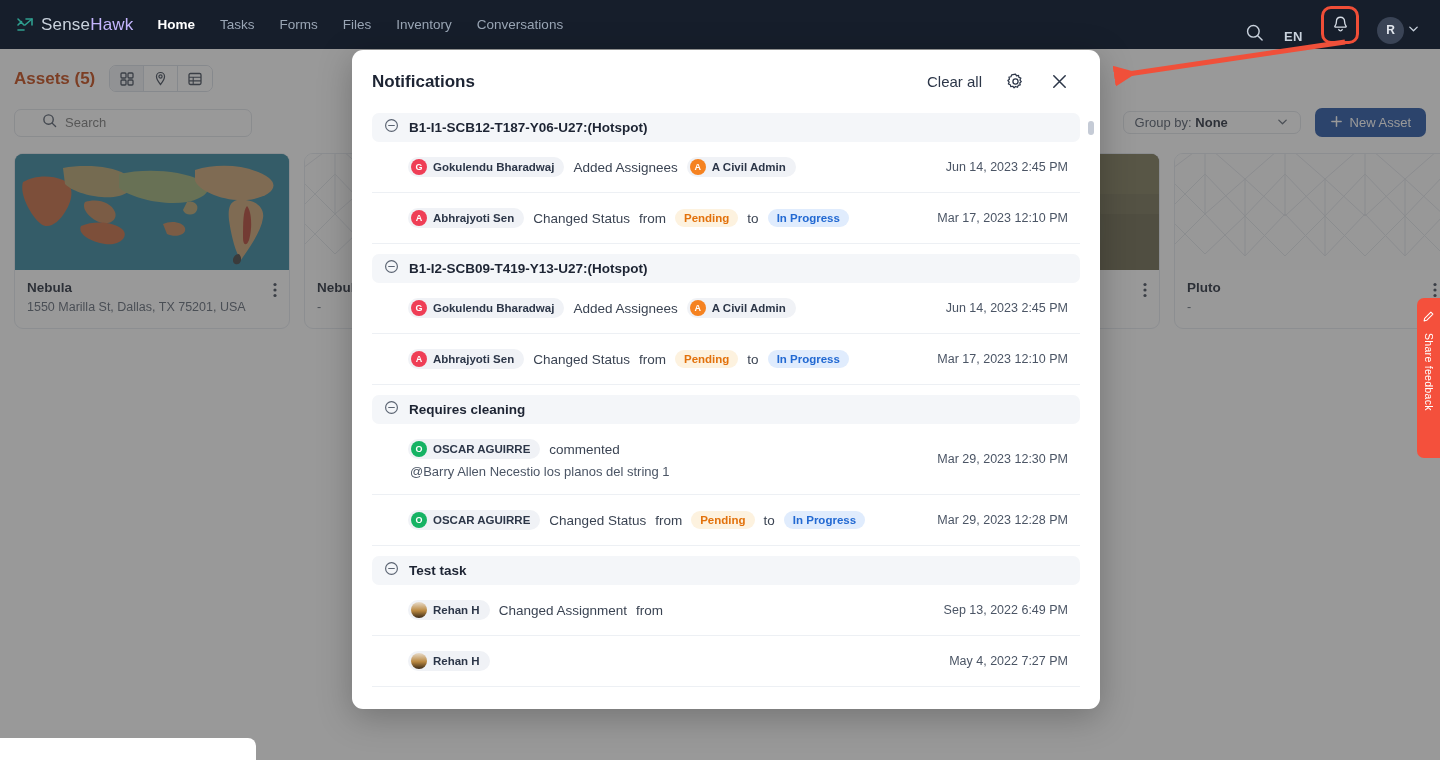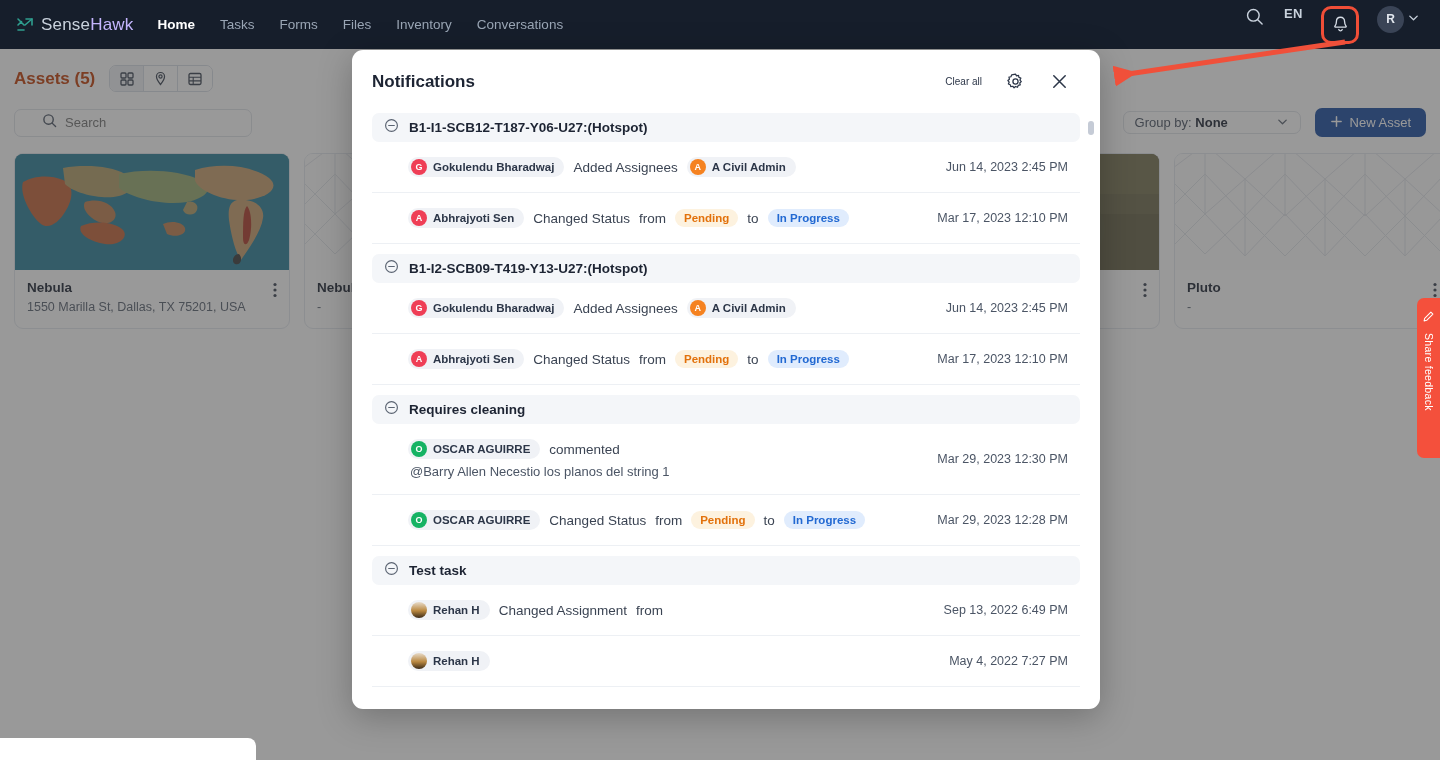--- a/index.html
+++ b/index.html
@@ -17,21 +17,21 @@
     padding: 0 16px; z-index: 5;
   }
   .brand { display: flex; align-items: center; gap: 7px; margin-right: 24px; }
   .brand-mark { width: 18px; height: 18px; position: relative; }
   .brand-text { font-size: 17px; letter-spacing: .2px; }
   .brand-sense { color: #c9d2dd; }
   .brand-hawk { color: #c4b5fd; }
   .nav-links { display: flex; align-items: center; gap: 25px; }
   .nav-link { font-size: 13.5px; color: #9aa6b5; cursor: pointer; }
   .nav-link.active { color: #ffffff; font-weight: bold; }
-  .nav-right { margin-left: auto; display: flex; align-items: flex-start; gap: 18px; padding-right: 4px;}
+  .nav-right { margin-left: auto; display: flex; align-items: flex-end; gap: 18px; padding-right: 4px;}
   .icon-btn { width: 22px; height: 22px; display:flex; align-items:center; justify-content:center; cursor:pointer; }
   .lang { font-size: 13px; color: #c9d2dd; font-weight: bold; cursor:pointer; letter-spacing:.5px;}
   .bell-wrap { position: relative; width: 38px; height: 38px; display:flex; align-items:center; justify-content:center; }
   .bell-highlight {
     position: absolute; inset: 0; border: 3px solid #f04e37; border-radius: 10px;
   }
   .avatar-pill { display: flex; align-items: center; gap: 3px; cursor: pointer; }
   .avatar-circle {
     width: 27px; height: 27px; border-radius: 50%; background: #3a4456;
     color: #e3e8ef; font-size: 12px; font-weight: bold;
@@ -116,21 +116,21 @@
     background: #ffffff; border-radius: 11px; z-index: 20; overflow: hidden;
     box-shadow: 0 8px 34px rgba(0,0,0,.25);
     display: flex; flex-direction: column;
   }
   .panel-header {
     height: 63px; display: flex; align-items: center; padding: 0 30px 0 20px;
     flex-shrink: 0;
   }
   .panel-title { font-size: 17px; font-weight: bold; color: #1d2433; }
   .panel-actions { margin-left: auto; display: flex; align-items: center; gap: 22px; }
-  .clear-all { font-size: 10px; color: #2c3648; cursor: pointer; }
+  .clear-all { font-size: 15px; color: #2c3648; cursor: pointer; }
 
   .panel-scroll {
     flex: 1; overflow: hidden; position: relative; padding: 0 20px;
   }
   .panel-inner { padding-bottom: 20px; }
   .scrollbar {
     position: absolute; right: 6px; top: 8px; width: 6px; height: 14px;
     background: #c5cbd6; border-radius: 4px;
   }
 

